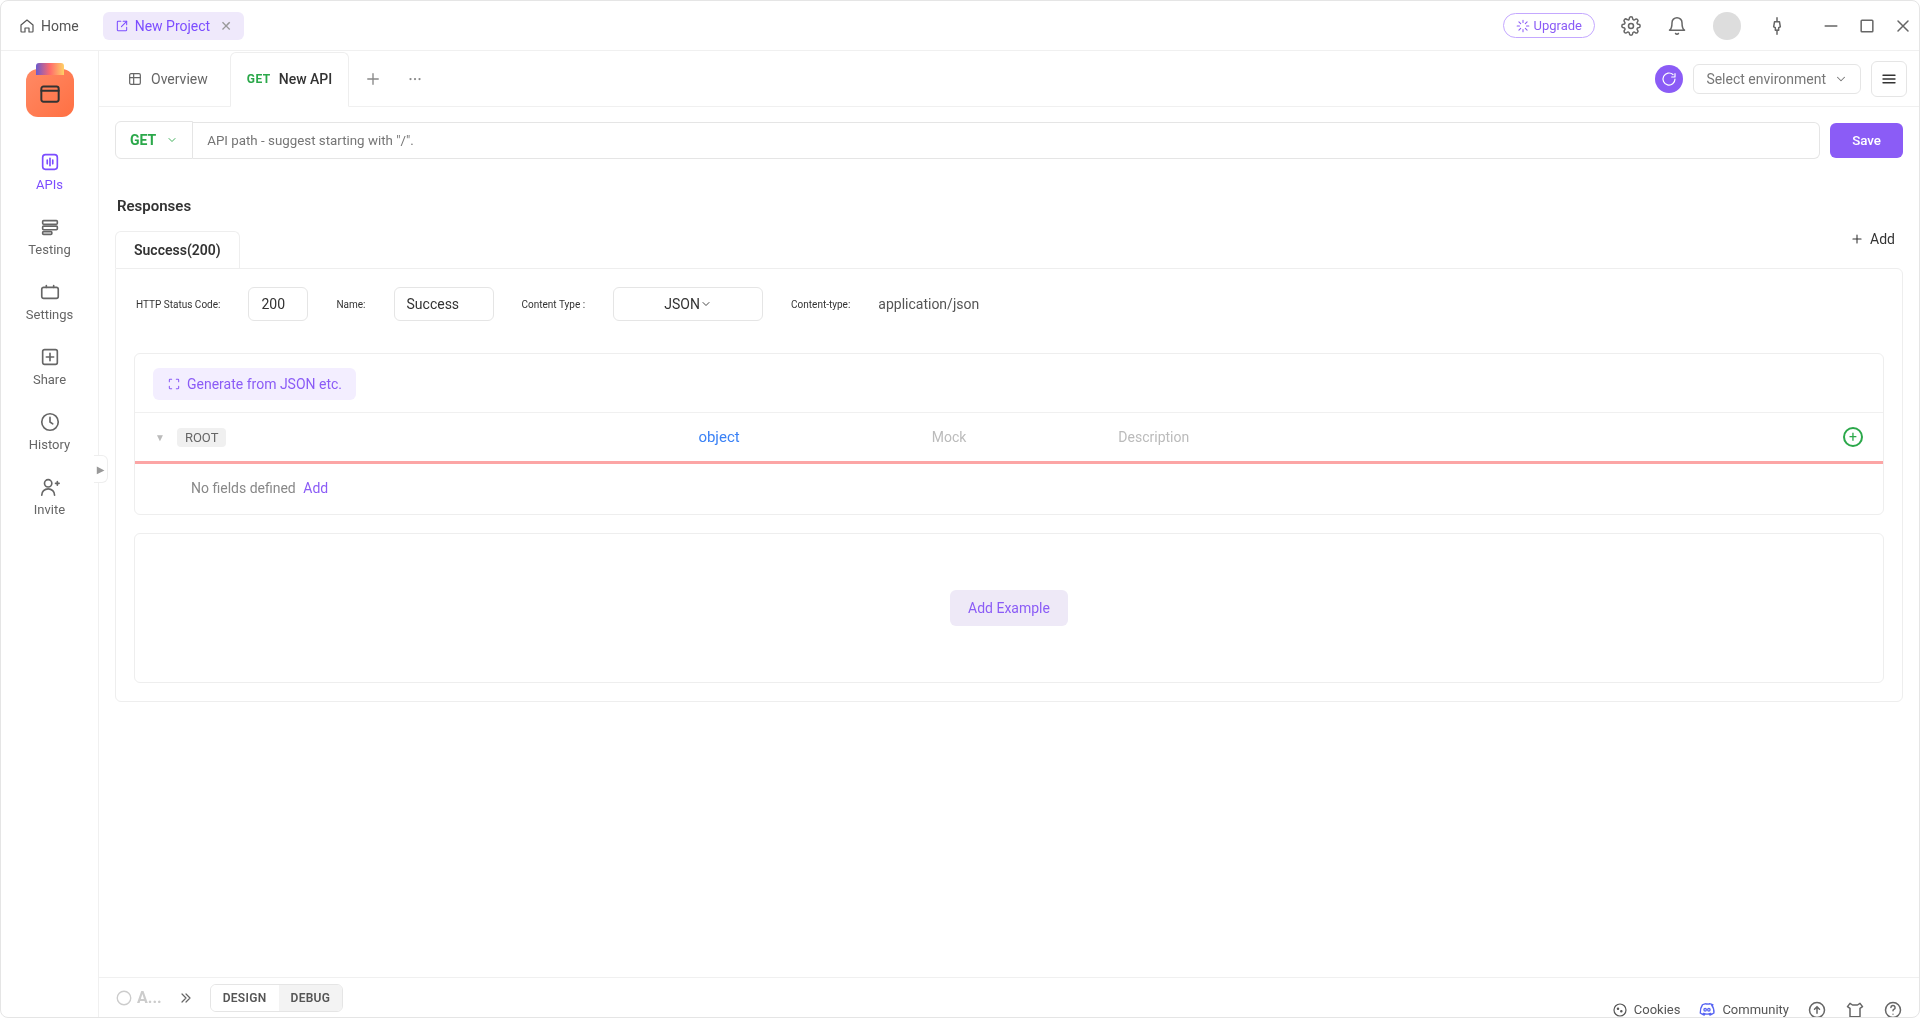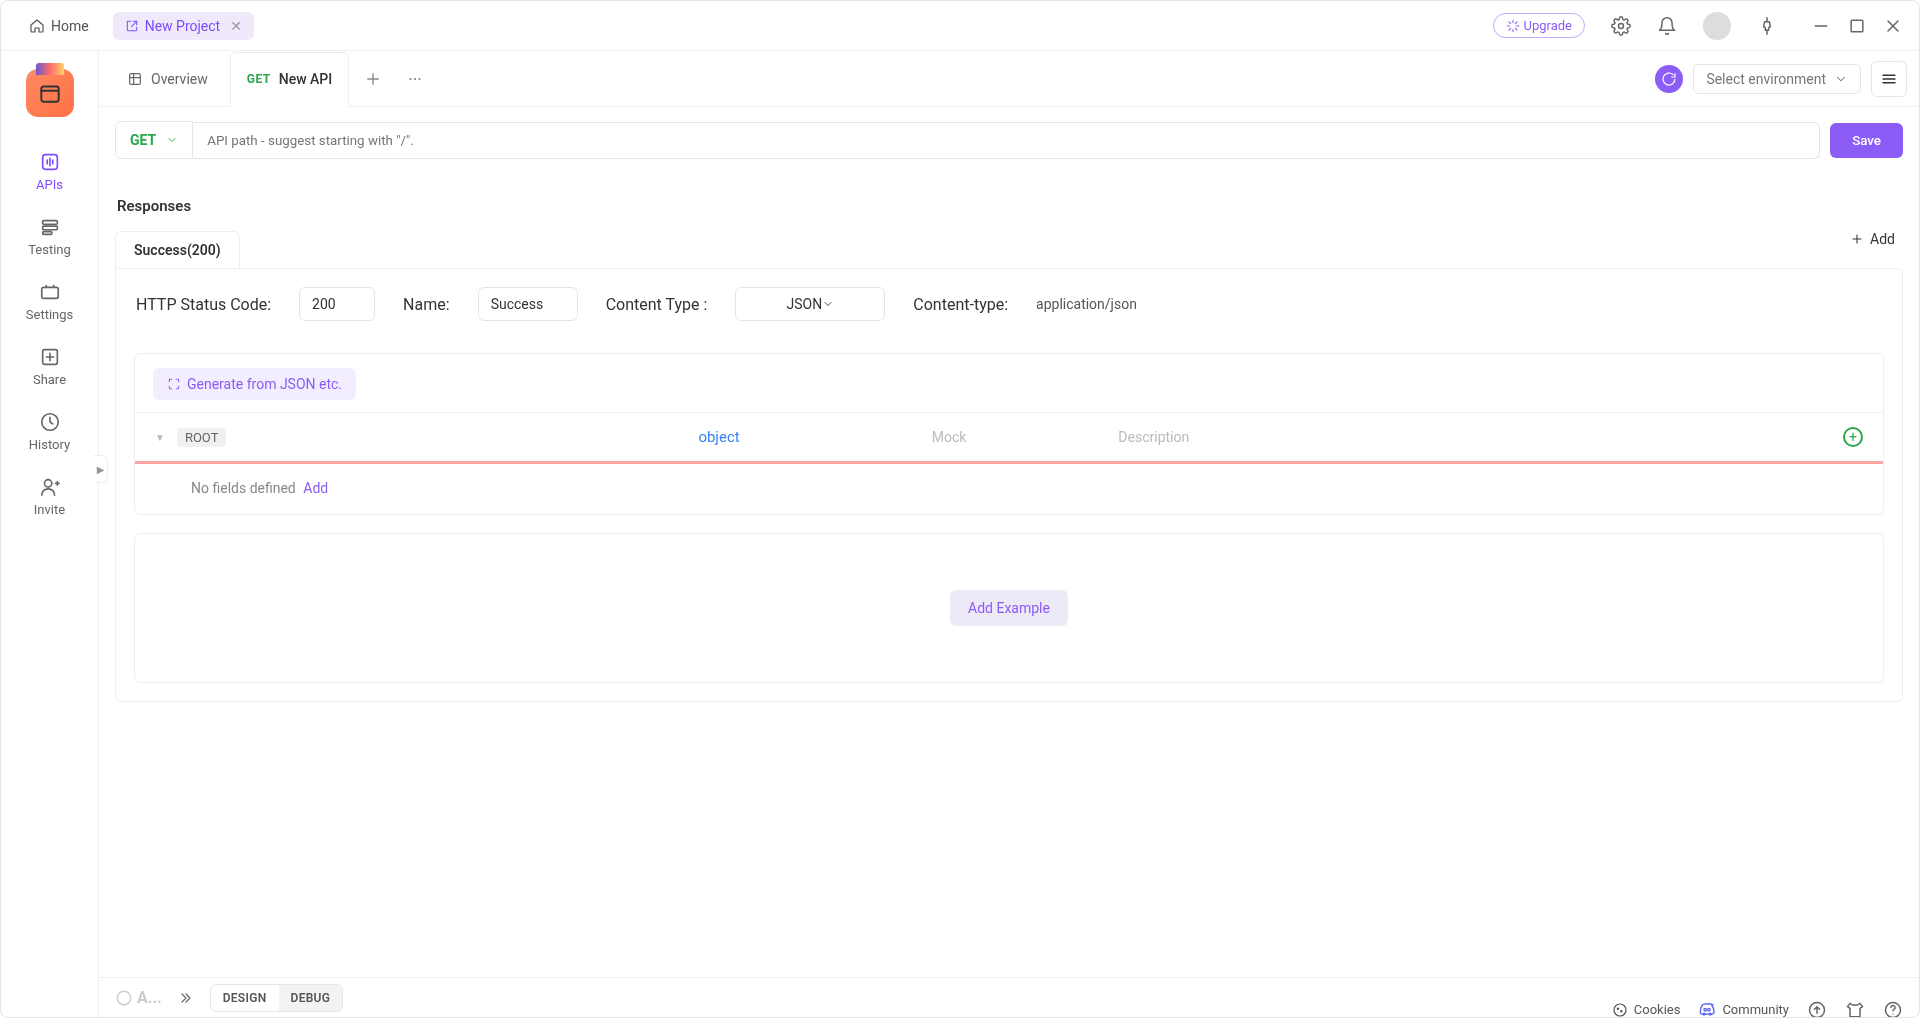--- a/index.html
+++ b/index.html
@@ -1,20 +1,20 @@
 <!DOCTYPE html>
 <html><head>
 <meta charset="utf-8">
 <style>
 * { margin: 0; padding: 0; box-sizing: border-box; font-family: -apple-system, BlinkMacSystemFont, "Segoe UI", Roboto, sans-serif; }
 body { background: #fff; color: #333; font-size: 14px; width: 1920px; height: 1018px; overflow: hidden; position: relative; transform-origin: top left; }
 .app { display: flex; flex-direction: column; height: 100%; border: 1px solid #e5e5e5; border-radius: 8px; background: #fff; }
 
 
-.titlebar { height: 50px; display: flex; align-items: center; justify-content: space-between; padding: 0 16px; border-bottom: 1px solid #f0f0f0; }
+.titlebar { height: 50px; display: flex; align-items: center; justify-content: space-between; padding: 0 6px; border-bottom: 1px solid #f0f0f0; }
 .titlebar-left { display: flex; align-items: center; gap: 12px; }
 .nav-tab { display: flex; align-items: center; gap: 6px; padding: 6px 12px; border-radius: 6px; cursor: pointer; color: #555; }
 .nav-tab.home svg { width: 16px; height: 16px; }
 .nav-tab.project { background: #efe9fb; color: #7c4dff; }
 .nav-tab.project .close { margin-left: 4px; color: #999; }
 .titlebar-right { display: flex; align-items: center; gap: 26px; }
 .upgrade-btn { display: flex; align-items: center; gap: 4px; border: 1px solid #c4a8ff; color: #8b5cf6; padding: 4px 12px; border-radius: 14px; font-size: 13px; cursor: pointer; }
 .icon-btn { width: 20px; height: 20px; display: flex; align-items: center; justify-content: center; cursor: pointer; color: #666; }
 .avatar { width: 28px; height: 28px; border-radius: 50%; background: #ddd; }
 .win-controls { display: flex; gap: 16px; margin-left: 8px; }
@@ -55,21 +55,21 @@
 .save-btn { background:#8b5cf6; color:#fff; border:none; border-radius:6px; padding: 10px 22px; font-weight:500; cursor:pointer; }
 
 
 .content { flex:1; overflow:auto; padding: 0 16px 20px; }
 .section-heading { font-weight:600; color:#333; margin: 24px 0 16px 2px; font-size:15px; }
 .response-tabs { display:flex; align-items:flex-start; justify-content:space-between; }
 .response-tab { border:1px solid #eee; border-bottom:none; border-radius:6px 6px 0 0; padding: 10px 18px; font-weight:600; color:#333; cursor:pointer; }
 .add-resp { display:flex; align-items:center; gap:6px; color:#333; cursor:pointer; padding-right:8px; }
 .response-card { border:1px solid #eee; border-radius:0 6px 6px 6px; background:#fff; }
 .resp-meta { display:flex; align-items:center; gap:28px; padding: 18px 20px; flex-wrap: wrap; }
-.resp-meta label { color:#333; font-size:16px; }
+.resp-meta label { color:#333; font-size:10px; }
 .field-input { border:1px solid #e5e5e5; border-radius:6px; padding:8px 12px; font-size:14px; color:#333; background:#fff; }
 .ct-select { display:flex; align-items:center; justify-content:center; min-width:150px; }
 .ct-static { color:#555; }
 .gen-btn { margin: 0 18px; background:#f3eeff; color:#8b5cf6; border:none; border-radius:6px; padding:8px 14px; font-size:14px; cursor:pointer; display:flex; align-items:center; gap:6px; }
 .schema-box { border:1px solid #eee; border-radius:6px; margin: 14px 18px 18px; }
 .gen-wrap { padding: 14px 0 12px; border-bottom: 1px solid #f0f0f0; }
 .schema-row { display:flex; align-items:center; padding:14px 20px; gap:12px; }
 .caret-sm { color:#bbb; font-size:10px; }
 .root-badge { background:#f0f0f0; color:#666; padding:2px 8px; border-radius:4px; font-size:13px; }
 .type-link { color:#3b82f6; margin-left: 460px; font-size:15px; }
@@ -288,21 +288,21 @@
             <svg viewBox="0 0 24 24" width="14" height="14">
                 <path d="M12 5v14M5 12h14"></path>
               </svg>
             <span>Add</span>
           </div>
         </div>
 
         <div class="response-card">
           <div class="resp-meta">
             <label>HTTP Status Code:</label>
-            <input class="field-input" style="width: 76px;" value="200">
+            <input class="field-input" style="width: 60px;" value="200">
             <label>Name:</label>
             <input class="field-input" style="width: 100px;" value="Success">
             <label>Content Type :</label>
             <div class="field-input ct-select">
               <span>JSON</span>
               <svg viewBox="0 0 24 24" width="12" height="12">
                   <path d="M6 9l6 6 6-6"></path>
                 </svg>
             </div>
             <label>Content-type:</label>

